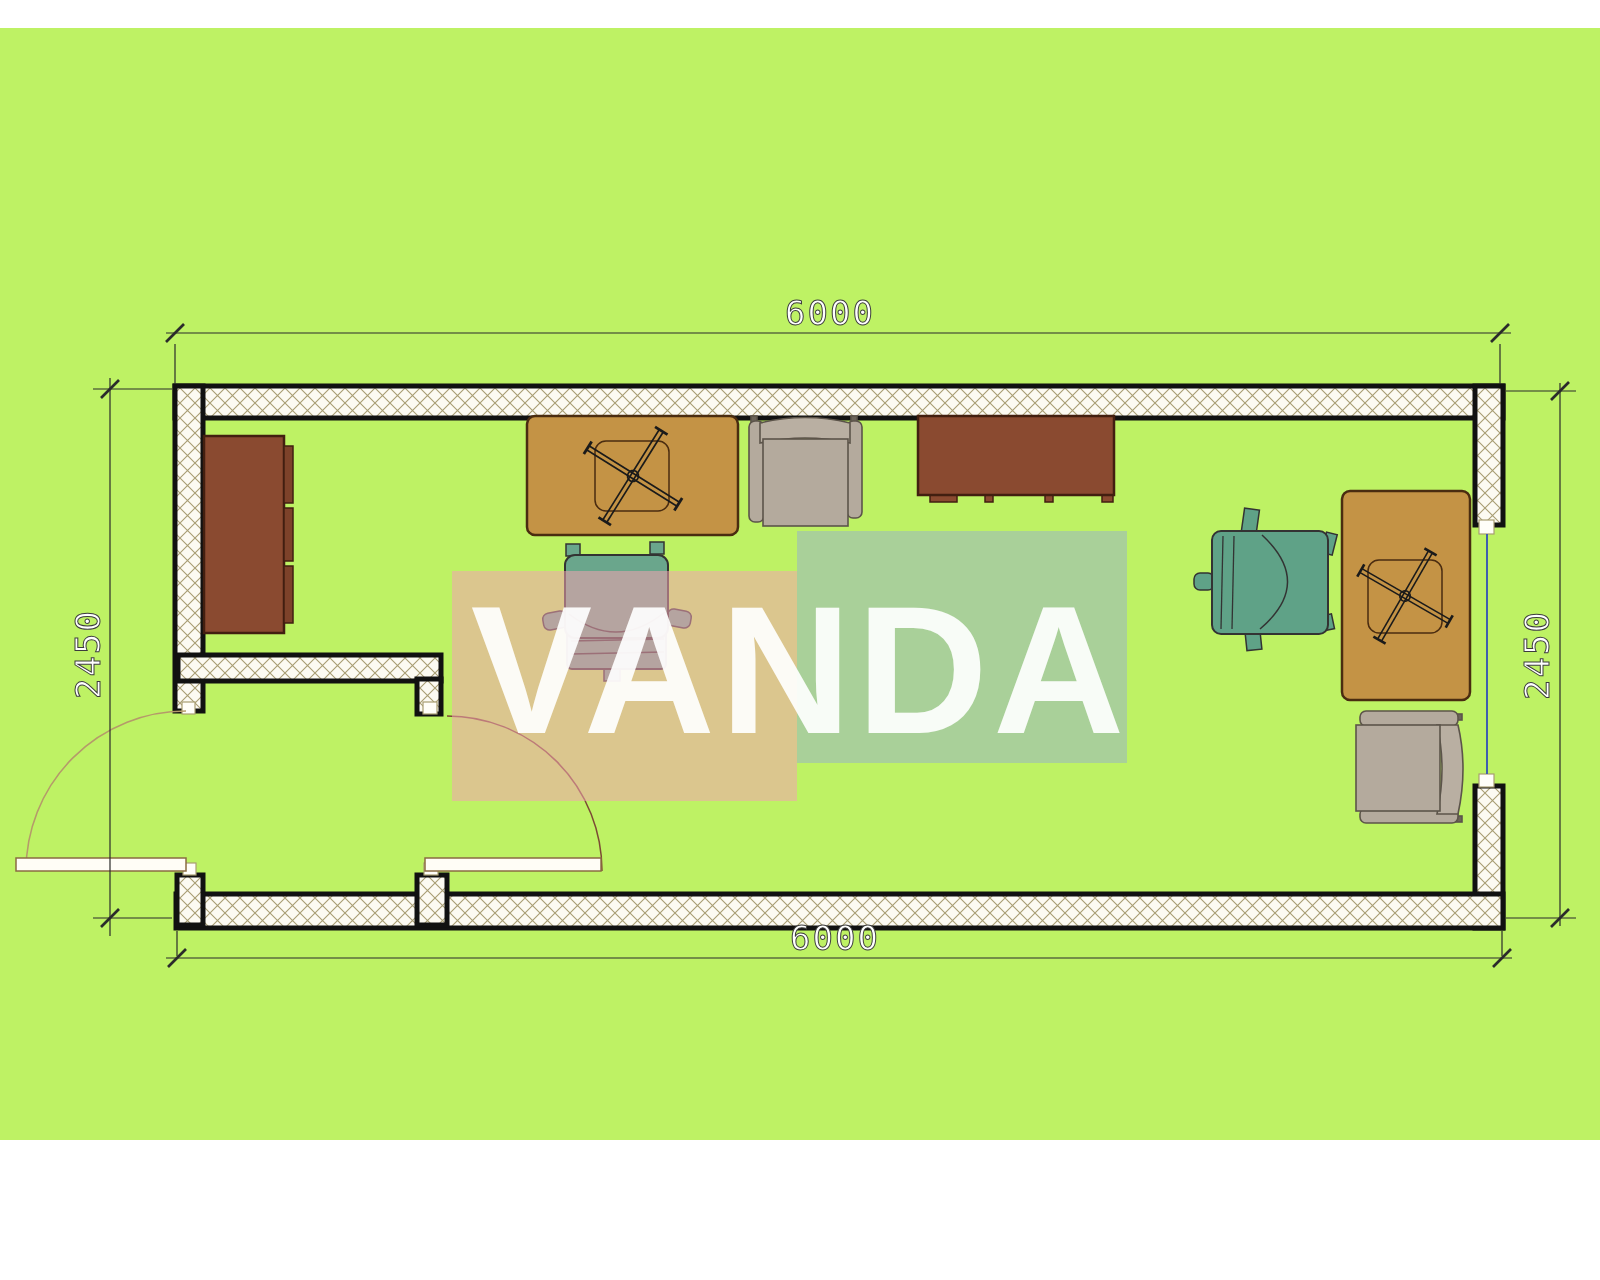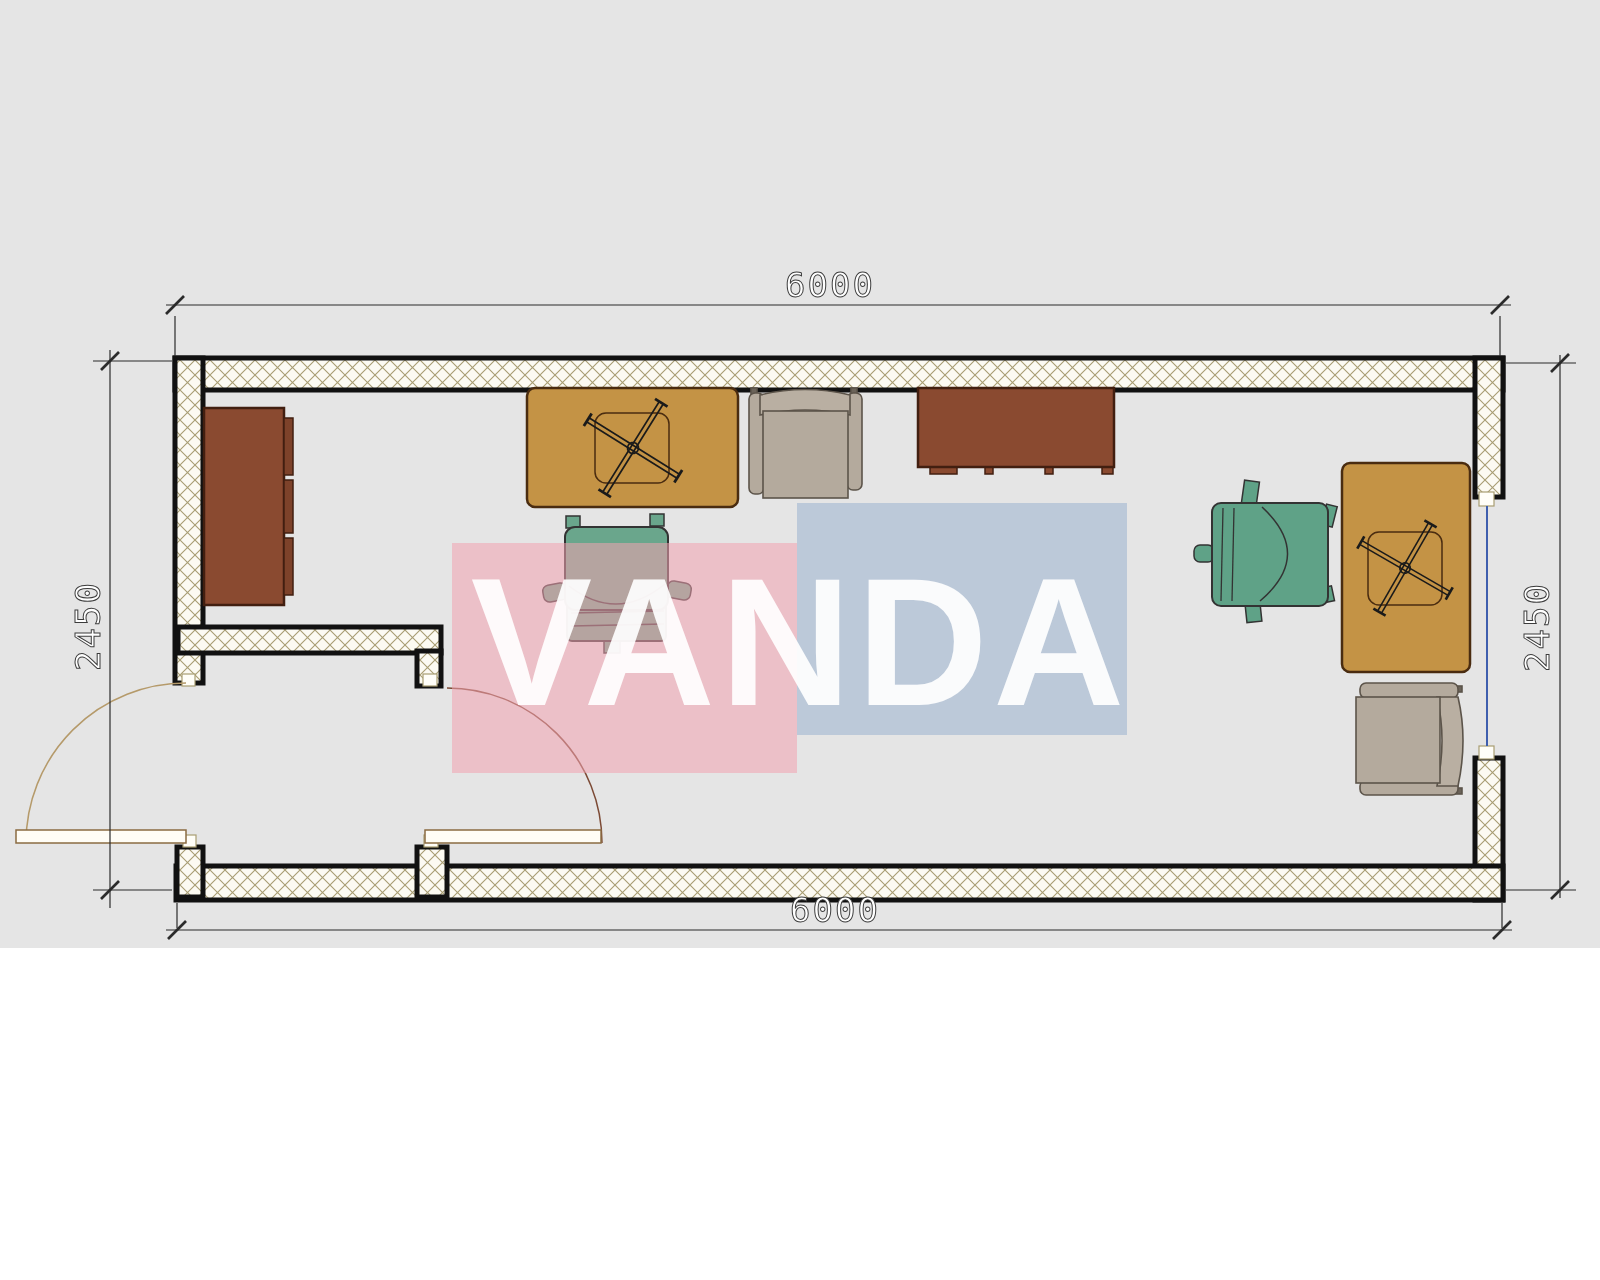--- a/index.html
+++ b/index.html
@@ -1,17 +1,17 @@
 <!DOCTYPE html>
 <html><head>
 <meta charset="utf-8">
 <style>
   html,body{margin:0;padding:0;background:#ffffff;}
-  .page{position:relative;width:1600px;height:948px;background:#e5e5e5;overflow:hidden;
-        font-family:"Liberation Sans",sans-serif;}
+  .page{position:relative;width:1600px;height:1112px;background:#bef264;overflow:hidden;
+        font-family:"Liberation Sans",sans-serif;margin-top:28px;}
   svg{display:block;}
   text.dim{font-family:"DejaVu Sans Mono",monospace;font-size:34px;letter-spacing:2px;
            fill:#ffffff;stroke:#3c3c3c;stroke-width:1;}
   text.wm{font-family:"Liberation Sans",sans-serif;font-weight:bold;font-size:182px;
           letter-spacing:5px;fill:rgba(255,255,255,0.92);}
 </style>
 </head>
 <body>
 
 <div class="page">

